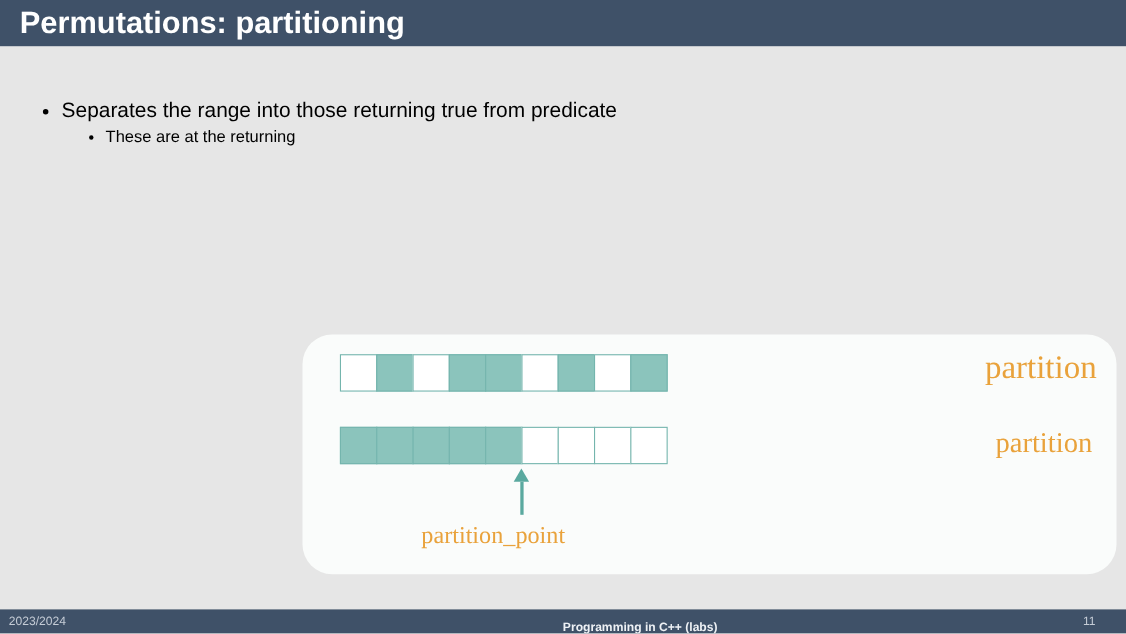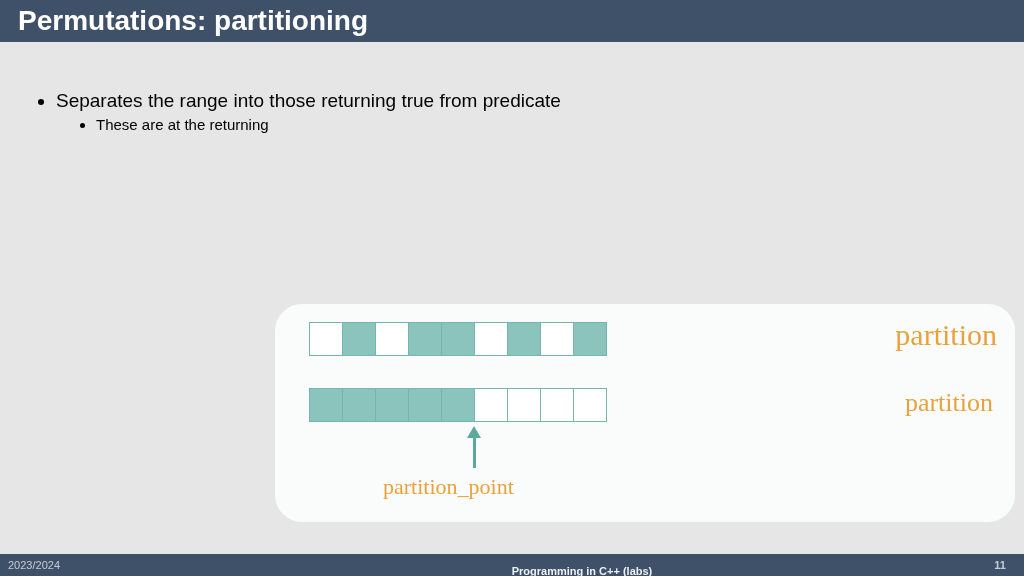--- a/index.html
+++ b/index.html
@@ -16,21 +16,21 @@
   .cell { width: 34px; height: 34px; border: 1px solid #74b5ad; margin-right: -1px; }
   .filled { background: #8bc4bc; }
   .empty { background: #fff; }
   .label { position: absolute; color: #e9a23b; font-family: Georgia, 'Times New Roman', serif; }
   .arrow-wrap { position: absolute; text-align: center; }
   .arrow-line { width: 3px; height: 30px; background: #5aa99f; margin: 0 auto; }
   .arrow-head { width: 0; height: 0; border-left: 7px solid transparent; border-right: 7px solid transparent; border-bottom: 12px solid #5aa99f; margin: 0 auto; }
   .footer { position: absolute; bottom: 0; left: 0; right: 0; height: 22px; background: #3f5168; color: #c5ccd6; font-size: 11px; display: flex; align-items: center; justify-content: flex-end; }
   .footer .year { padding-left: 8px; width: 200px; }
   .footer .course { flex: 1; text-align: center; font-weight: bold; color: #eef1f5; margin-top: 12px; }
-  .footer .page { width: 60px; text-align: right; padding-right: 18px; font-weight: bold; }
+  .footer .page { width: 60px; text-align: right; padding-right: 28px; }
 </style>
 </head>
 <body>
 
 <div class="slide">
 
   <div class="title-bar">
     <span>Permutations: partitioning</span>
   </div>
 

